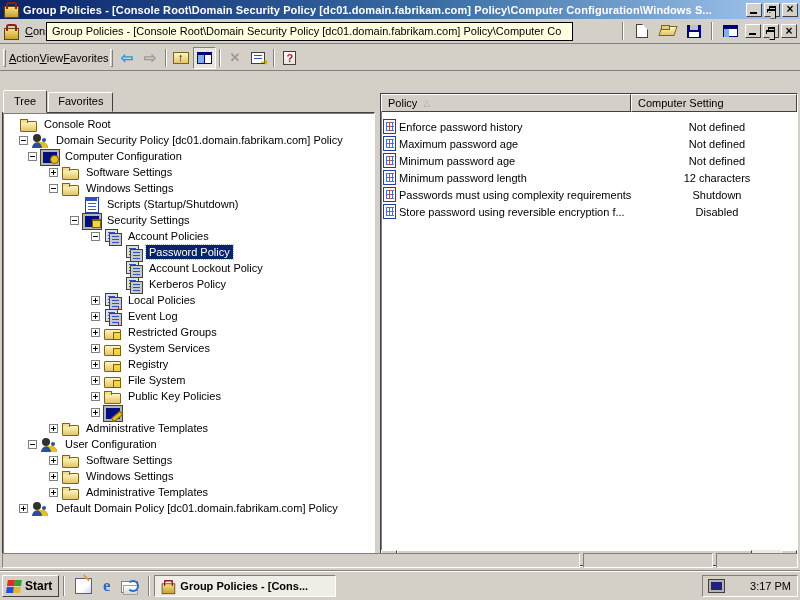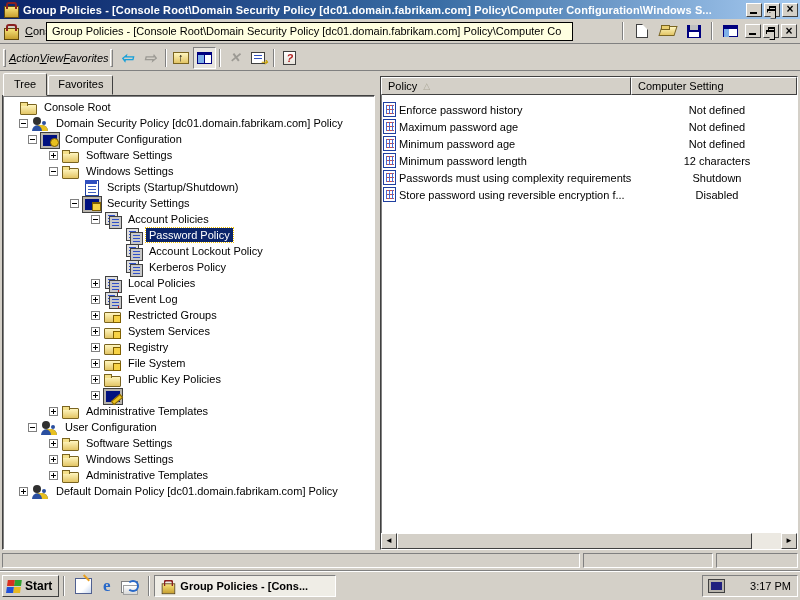--- a/index.html
+++ b/index.html
@@ -47,21 +47,21 @@
   .tooltip {
     position:absolute; left:46px; top:22px; width:527px; height:19px;
     background:#FFFFE1; border:1px solid #000; padding:2px 5px;
     white-space:nowrap; overflow:hidden; z-index:50;
   }
 
   
   .toolbar {
     position:absolute; left:0; top:45px; width:800px; height:26px;
     background:#D4D0C8; border-bottom:1px solid #808080;
-    display:flex; align-items:center; padding:0 2px;font-style:italic;
+    display:flex; align-items:center; padding:0 2px;
   }
   .tbtn {
     width:23px; height:22px; display:flex; align-items:center; justify-content:center;
     background:transparent; border:1px solid transparent;
   }
   .tbtn.pressed { border-color:#808080 #FFF #FFF #808080; background:#E8E5DE; }
 
   .mmc-icon { width:16px; height:15px; position:relative; flex:none; }
   .mmc-icon::before { content:""; position:absolute; left:1px; top:4px; width:13px; height:10px; background:linear-gradient(#F8E27A,#C8A030); border:1px solid #604810; }
   .mmc-icon::after { content:""; position:absolute; left:3px; top:0px; width:7px; height:5px; border:2px solid #8A2020; border-bottom:none; border-radius:3px 3px 0 0; }
@@ -157,21 +157,21 @@
   .nicon[data-icon="script"]::after {
     content:""; position:absolute; left:2px; top:0; width:12px; height:4px; background:#3050C0; }
 
   .poldoc { width:13px; height:15px; background:#FFF; border:1px solid #1F3FA0; position:relative; flex:none; margin-right:3px; }
   .poldoc::before { content:""; position:absolute; left:2px; top:2px; width:8px; height:9px;
     background-image:repeating-linear-gradient(90deg,#2952CC 0 1px,transparent 1px 3px),
                      repeating-linear-gradient(180deg,#C03030 0 1px,transparent 1px 4px);
     opacity:.85; }
 
   
-  .workspace { position:absolute; left:0; top:71px; width:800px; height:481px; display:flex; }
+  .workspace { position:absolute; left:0; top:88px; width:800px; height:481px; display:flex; }
   .left-pane { width:377px; flex:none; position:relative; }
   .tabstrip { display:flex; align-items:flex-end; height:24px; padding-left:3px; }
   .tab {
     border:1px solid; border-color:#FFF #404040 transparent #FFF; background:#D4D0C8;
     padding:3px 9px 4px; margin-right:1px; border-radius:2px 2px 0 0; position:relative;
   }
   .tab.active { padding:4px 10px 5px; z-index:2; margin-bottom:-1px; }
   .tab.inactive { height:20px; padding-top:2px; }
   .treeview {
     position:absolute; left:2px; top:24px; width:373px; bottom:2px;

